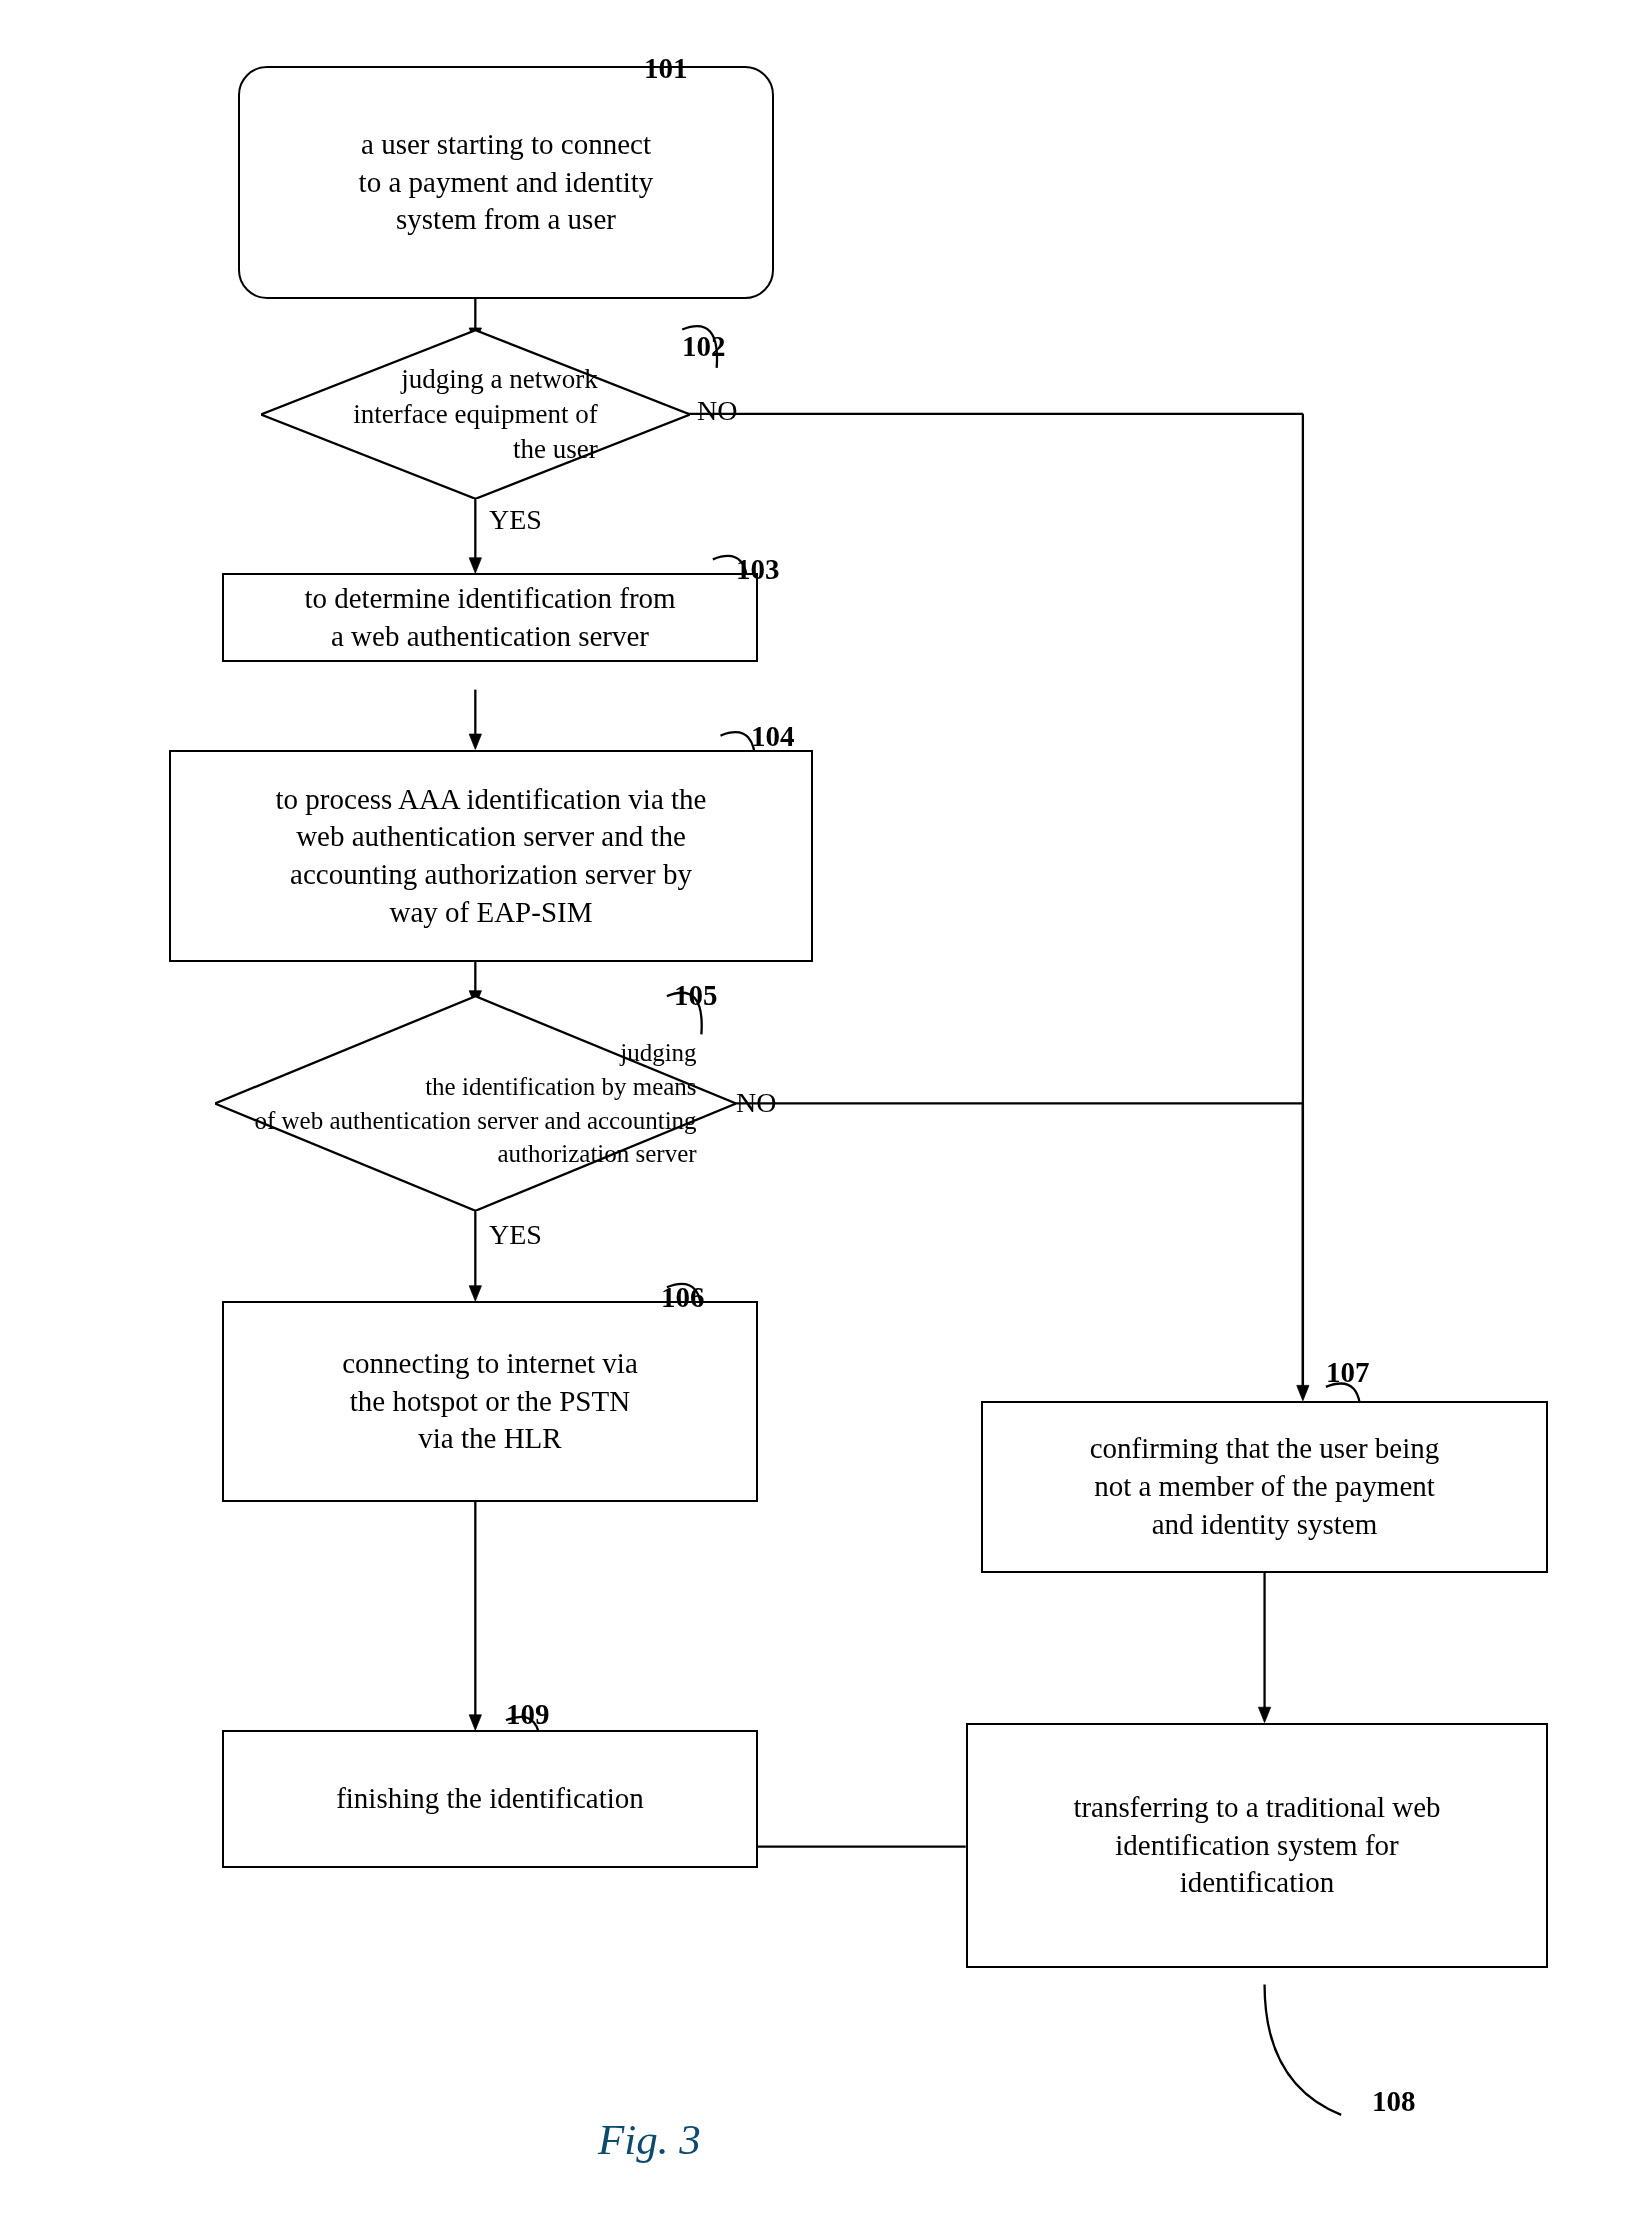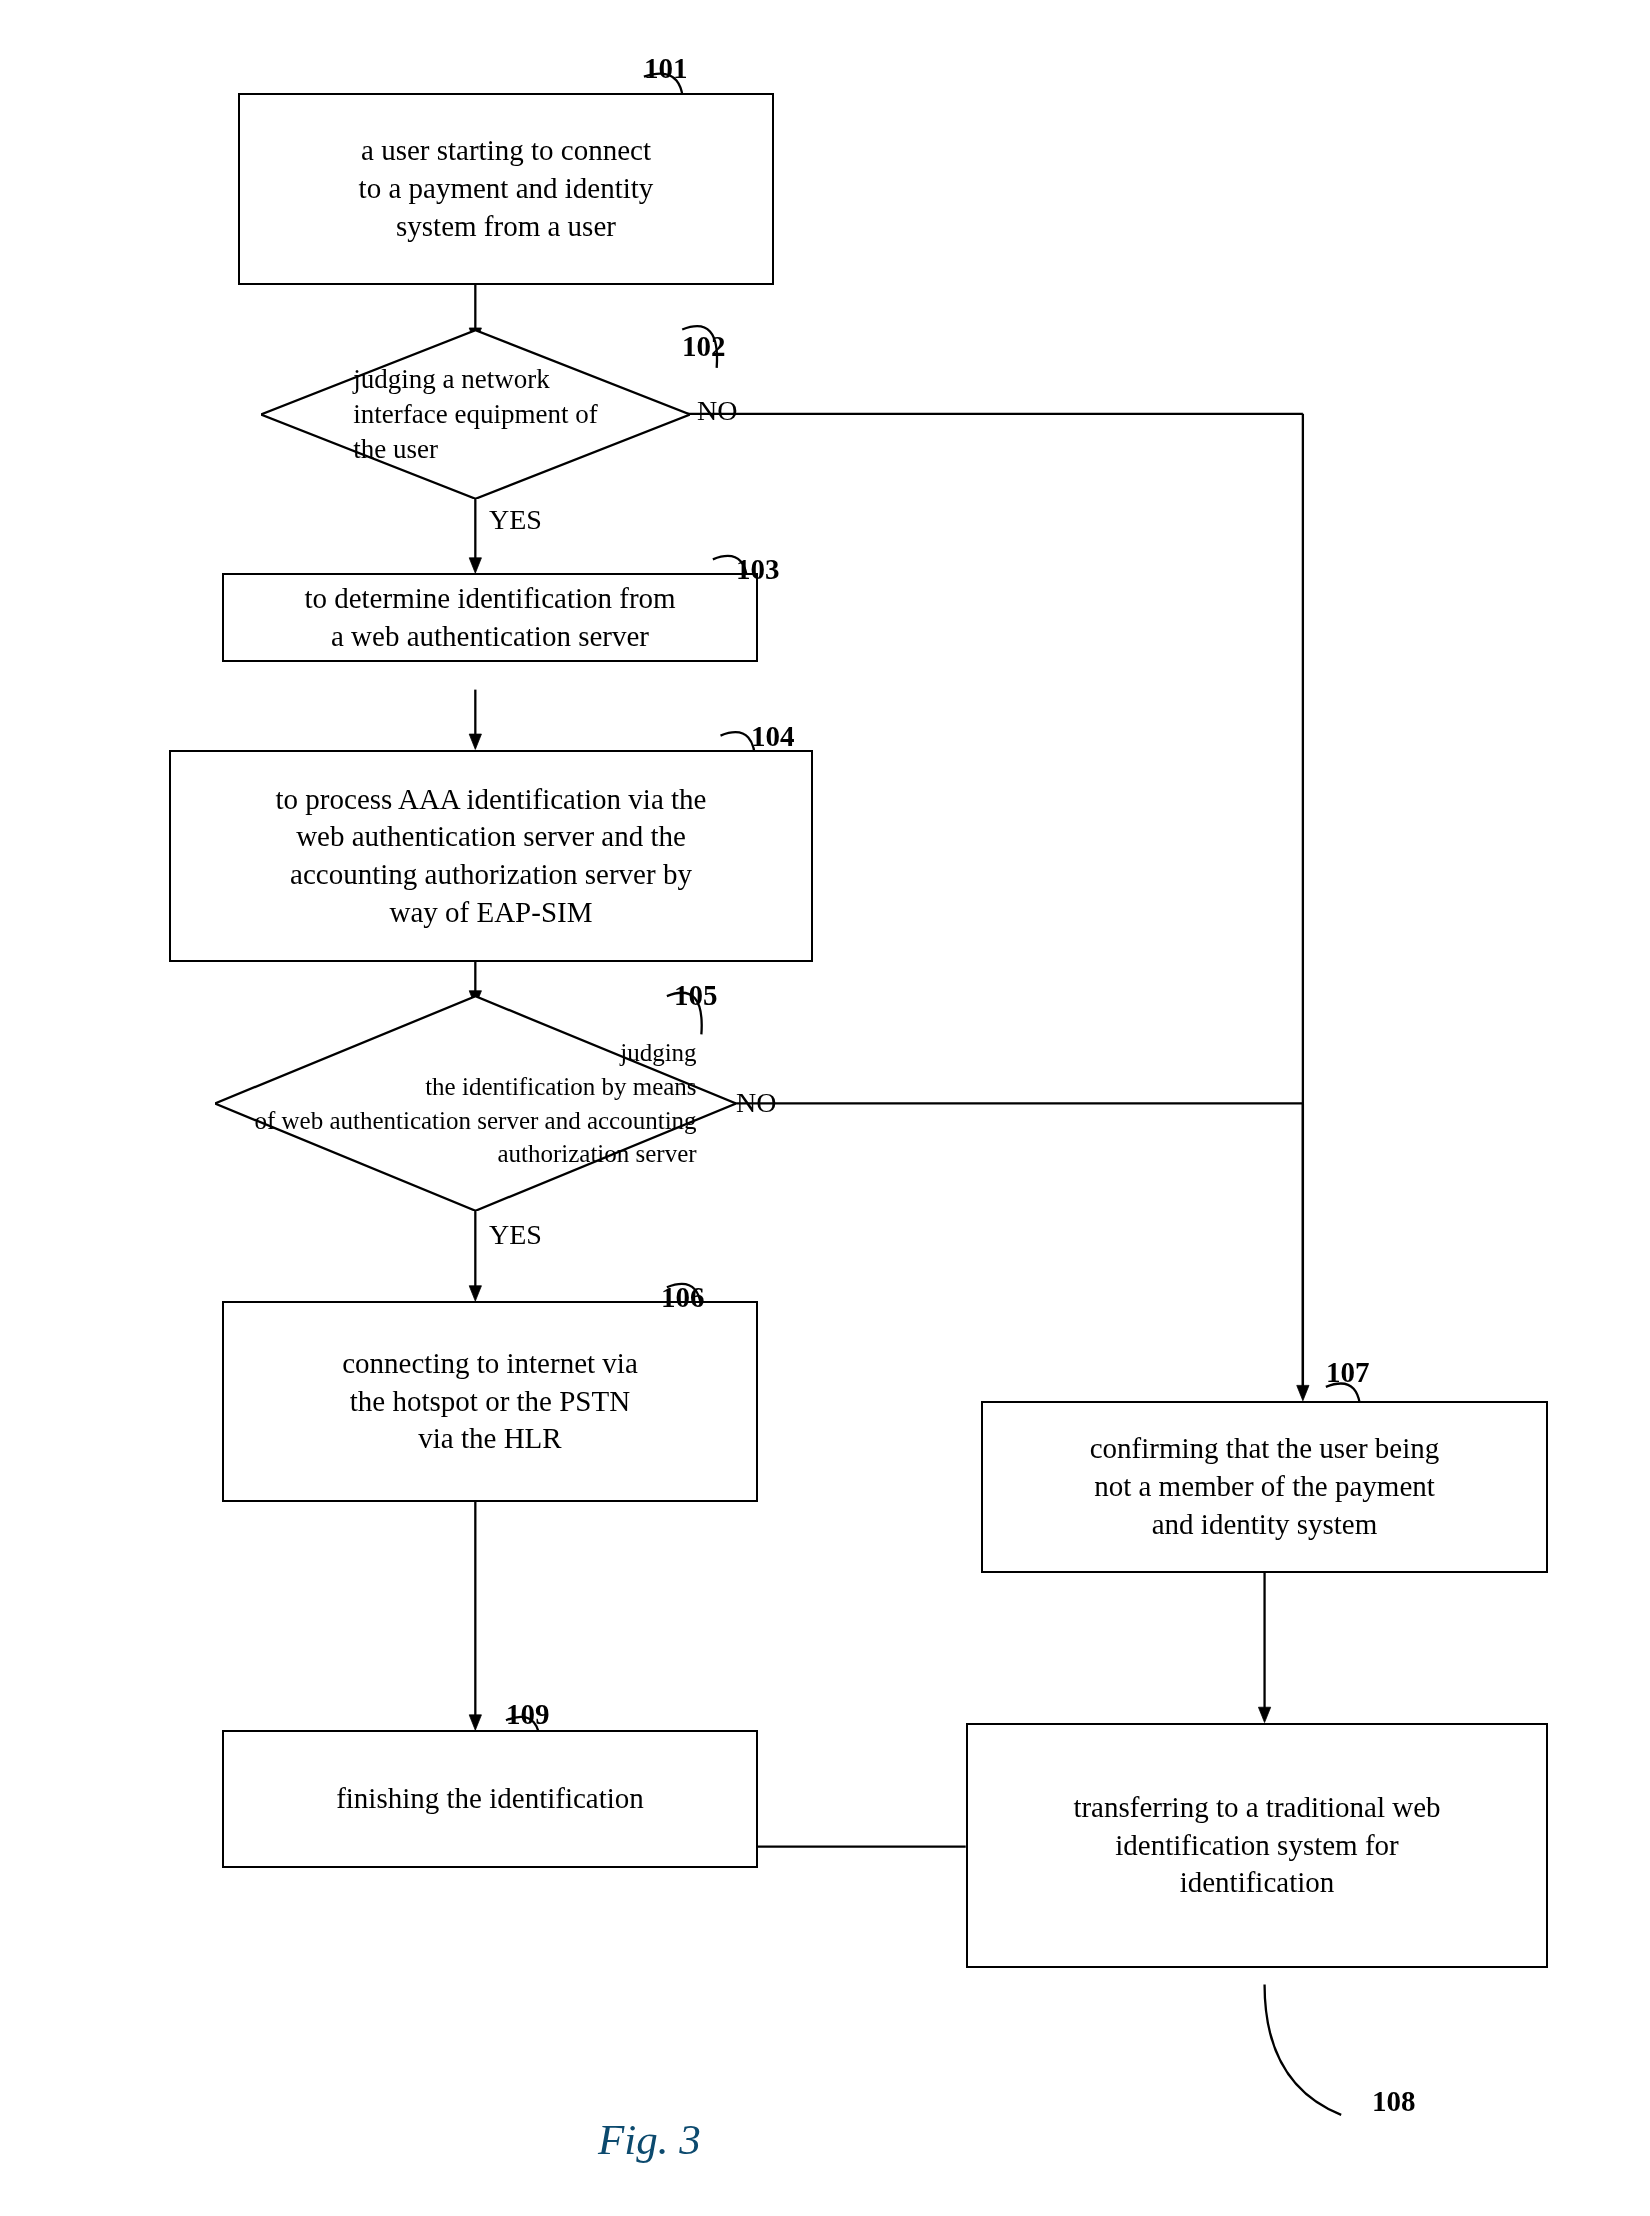--- a/index.html
+++ b/index.html
@@ -122,35 +122,35 @@
 
     <path d="M 870 1680 Q 920 1660 915 1730" stroke="#000" stroke-width="2.5" fill="none"></path>
 
     <path d="M 1730 1810 Q 1780 1790 1775 1860" stroke="#000" stroke-width="2.5" fill="none"></path>
 
     <path d="M 660 2245 Q 710 2225 705 2295" stroke="#000" stroke-width="2.5" fill="none"></path>
 
     <path d="M 1650 2590 Q 1650 2720 1750 2760" stroke="#000" stroke-width="2.5" fill="none"></path>
   </svg>
 
-  <div class="box" style="left:238px; top:93px; width:536px; height:192px;">
+  <div class="box" style="left:238px; top:66px; width:536px; height:233px;border-radius:29px;">
     <span style="white-space:pre-line;">a user starting to connect
 to a payment and identity
 system from a user</span>
   </div>
 
   <div class="label" style="left:644px; top:52px;">101</div>
 
   <div style="position:absolute; left:261px; top:330px; width:429px; height:169px;">
     <svg width="429" height="169" style="position:absolute;top:0;left:0;" viewBox="0 0 560 220">
       <polygon points="280,0 560,110 280,220 0,110" fill="white" stroke="black" stroke-width="3"></polygon>
     </svg>
     <div style="position:absolute;top:0;left:0;width:429px;height:169px;
                 display:flex;align-items:center;justify-content:center;
-                text-align:left;font-size:27px;line-height:1.3;padding:15.3px;">
+                text-align:right;font-size:27px;line-height:1.3;padding:15.3px;">
       judging a network<br>interface equipment of<br>the user
     </div>
   </div>
   <div class="label" style="left:682px; top:318px;margin-top:12px;">102</div>
 
   <div class="yes-no-label" style="left:489px; top:504px;">YES</div>
 
   <div class="yes-no-label" style="left:697px; top:395px;">NO</div>
 
   <div class="box" style="left:222px; top:573px; width:536px; height:89px;">

